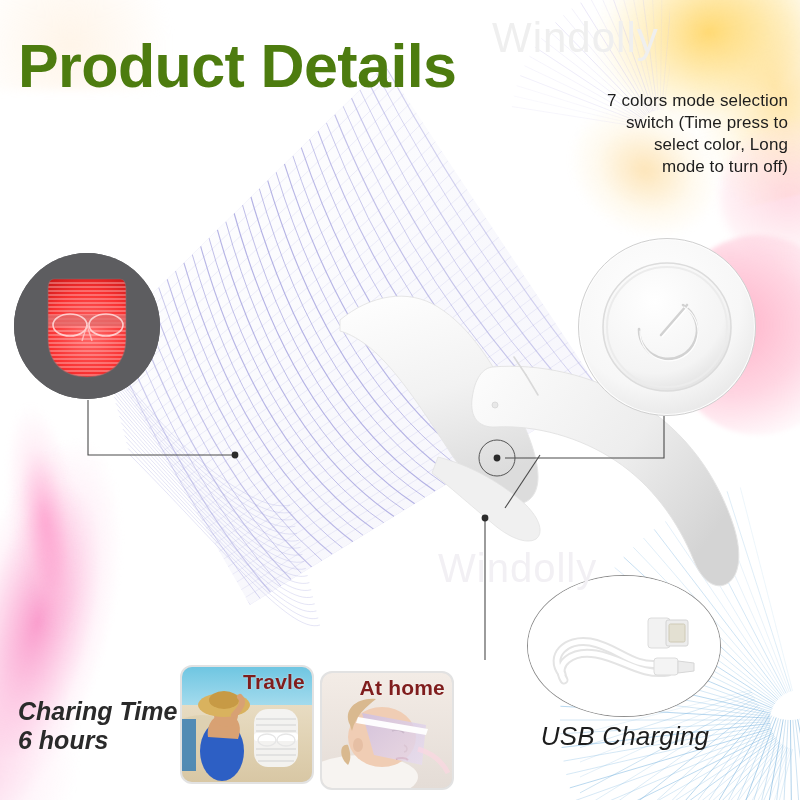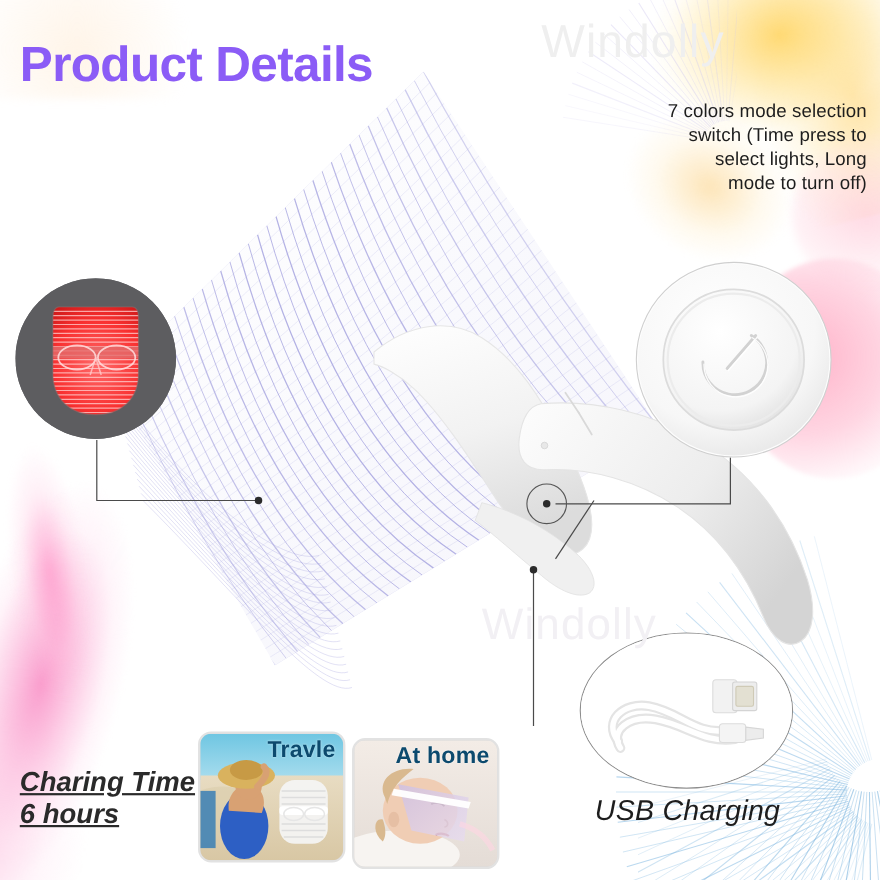--- a/index.html
+++ b/index.html
@@ -60,42 +60,42 @@
   #fan-blue{position:absolute;right:-10px;bottom:-30px;width:260px;height:360px;}
   #fan-blue-2{position:absolute;right:-40px;bottom:-120px;width:260px;height:300px;}
   #fan-topright{position:absolute;right:130px;top:-20px;width:160px;height:150px;opacity:.5;}
 
   
   #product{position:absolute;left:40px;top:45px;width:740px;height:620px;}
 
   
   #page-title{
     position:absolute;left:18px;top:36px;
-    font-size:45px;font-weight:bold;color:#8b5cf6;
+    font-size:61px;font-weight:bold;color:#4d7c0f;
     letter-spacing:-.6px;line-height:1;
     font-family:"Liberation Sans", sans-serif;
   }
 
   
   .anno{position:absolute;color:#1d1d1d;font-weight:300;}
   #anno-left{
     left:22px;top:193px;width:290px;
     font-size:25px;line-height:1.22;text-align:left;letter-spacing:.1px;
   }
   #anno-right{
     right:12px;top:90px;width:310px;
     font-size:17px;line-height:1.30;text-align:right;letter-spacing:.1px;
   }
   #label-usb{
     left:500px;top:722px;width:250px;
     font-size:26px;line-height:1.15;text-align:center;letter-spacing:.2px;font-style:italic;
   }
   #label-charge{
     left:18px;top:697px;width:210px;
-    font-size:25px;line-height:1.16;font-style:italic;font-weight:bold;color:#2a2a2a;text-decoration:underline;
+    font-size:25px;line-height:1.16;font-style:italic;font-weight:bold;color:#2a2a2a;
   }
 
   
   #inset-mask{
     position:absolute;left:14px;top:253px;width:146px;height:146px;border-radius:50%;
     overflow:hidden;background:#5b5b5e;
   }
   #inset-power{
     position:absolute;left:578px;top:238px;width:176px;height:176px;border-radius:50%;
     overflow:hidden;background:#fdfdfd;border:1px solid #cfcfcf;
@@ -110,21 +110,21 @@
 
   
   .thumb{
     position:absolute;width:130px;height:115px;border-radius:12px;
     border:2px solid #e2e2e2;overflow:hidden;background:#d9d9d9;
   }
   #thumb-travel{left:180px;top:665px;}
   #thumb-home{left:320px;top:671px;}
   .thumb-label{
     position:absolute;top:3px;right:7px;
-    color:#0c4a6e;font-weight:bold;font-size:21px;
+    color:#7f1d1d;font-weight:bold;font-size:21px;
     text-shadow:0 0 2px rgba(255,255,255,.65);
     letter-spacing:.2px;
   }
 
   
   .wm{
     position:absolute;color:#efefef;font-weight:300;pointer-events:none;
     letter-spacing:1px;
   }
   #wm-1{left:492px;top:14px;font-size:42px;}
@@ -619,21 +619,21 @@
 
   <div class="wm" id="wm-1">Windolly</div>
   <div class="wm" id="wm-2">Windolly</div>
 
   <div id="page-title">Product Details</div>
 
 
   <div class="anno" id="anno-right">
     <div>7 colors mode selection</div>
     <div>switch (Time press to</div>
-    <div>select lights, Long</div>
+    <div>select color, Long</div>
     <div>mode to turn off)</div>
   </div>
 
   <div class="anno" id="label-usb">USB Charging</div>
 
   <div class="anno" id="label-charge">
     <div>Charing Time</div>
     <div>6 hours</div>
   </div>
 

